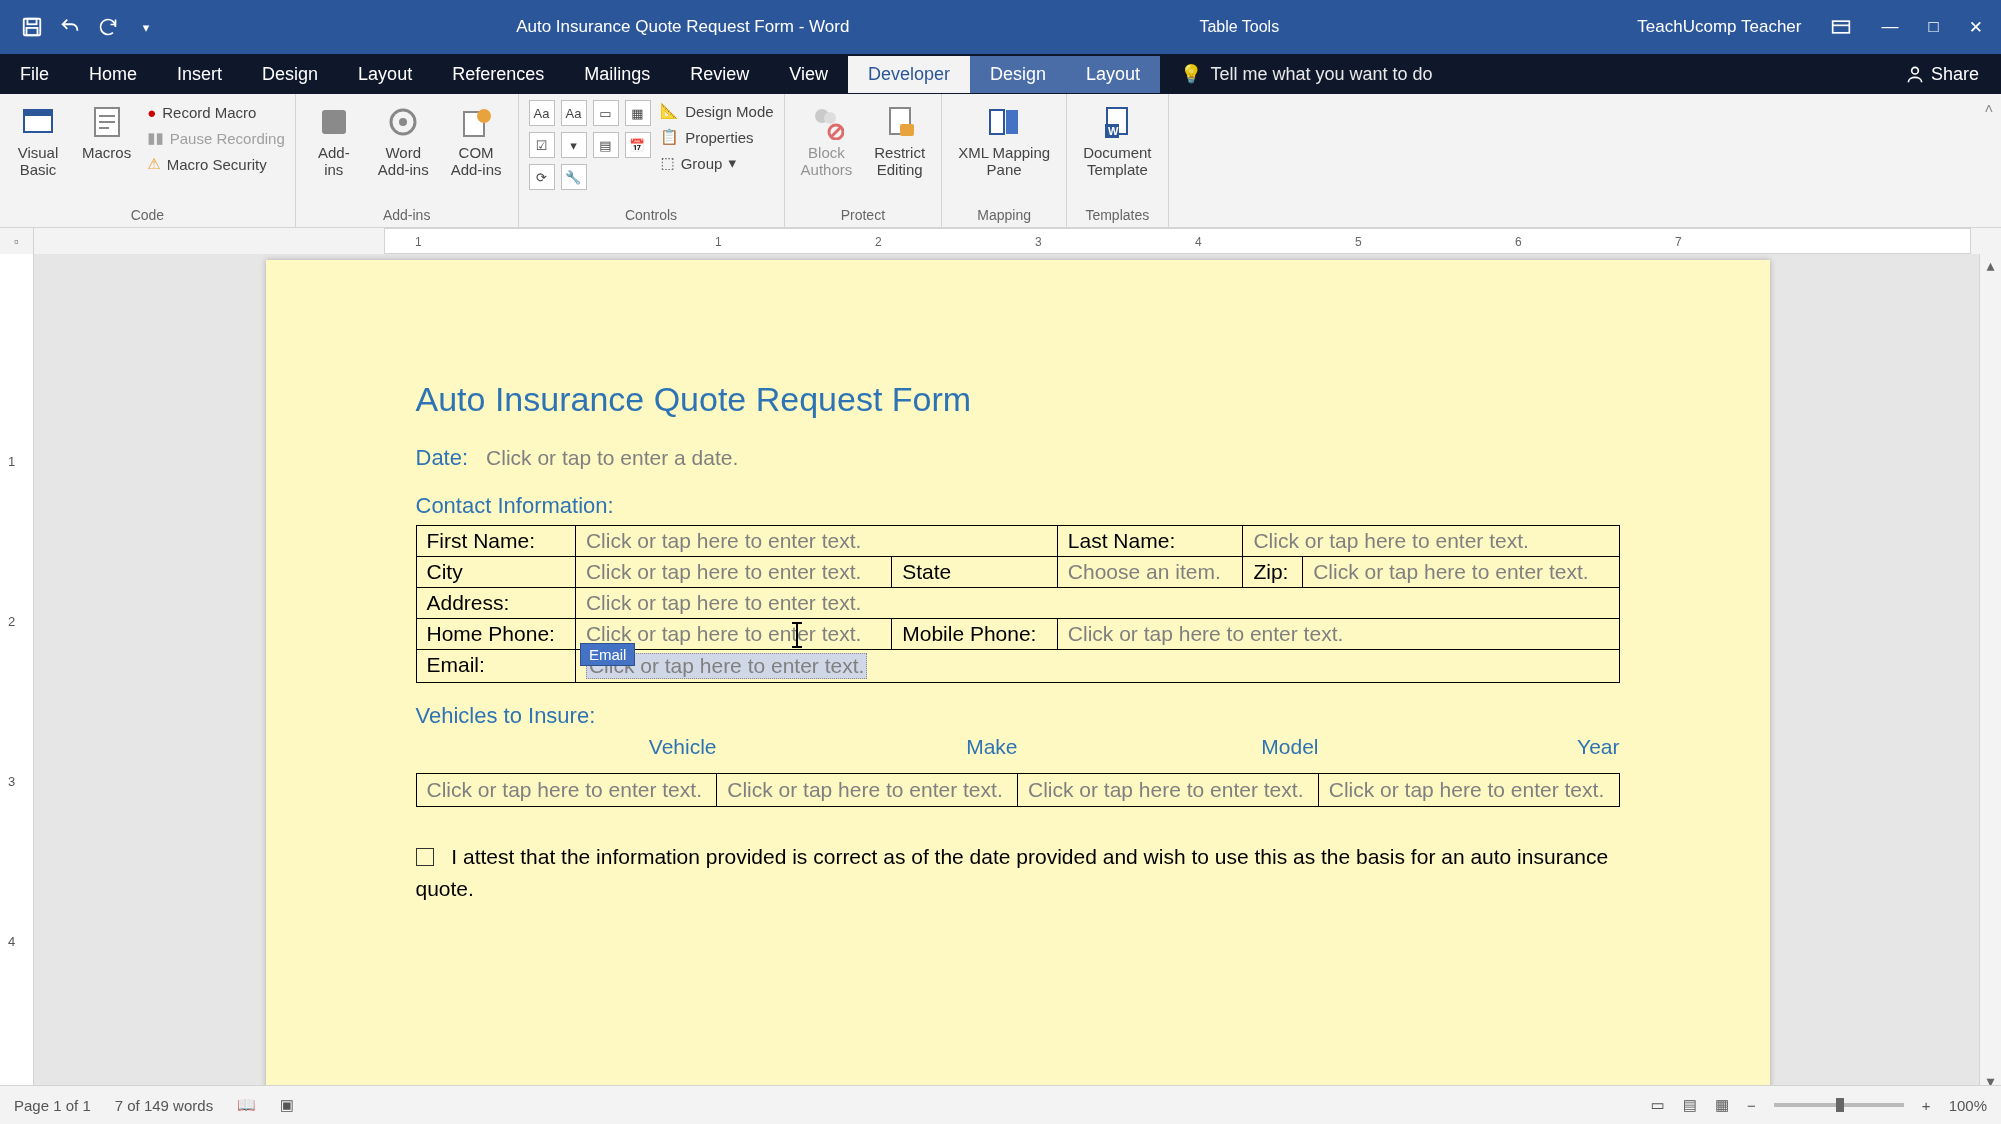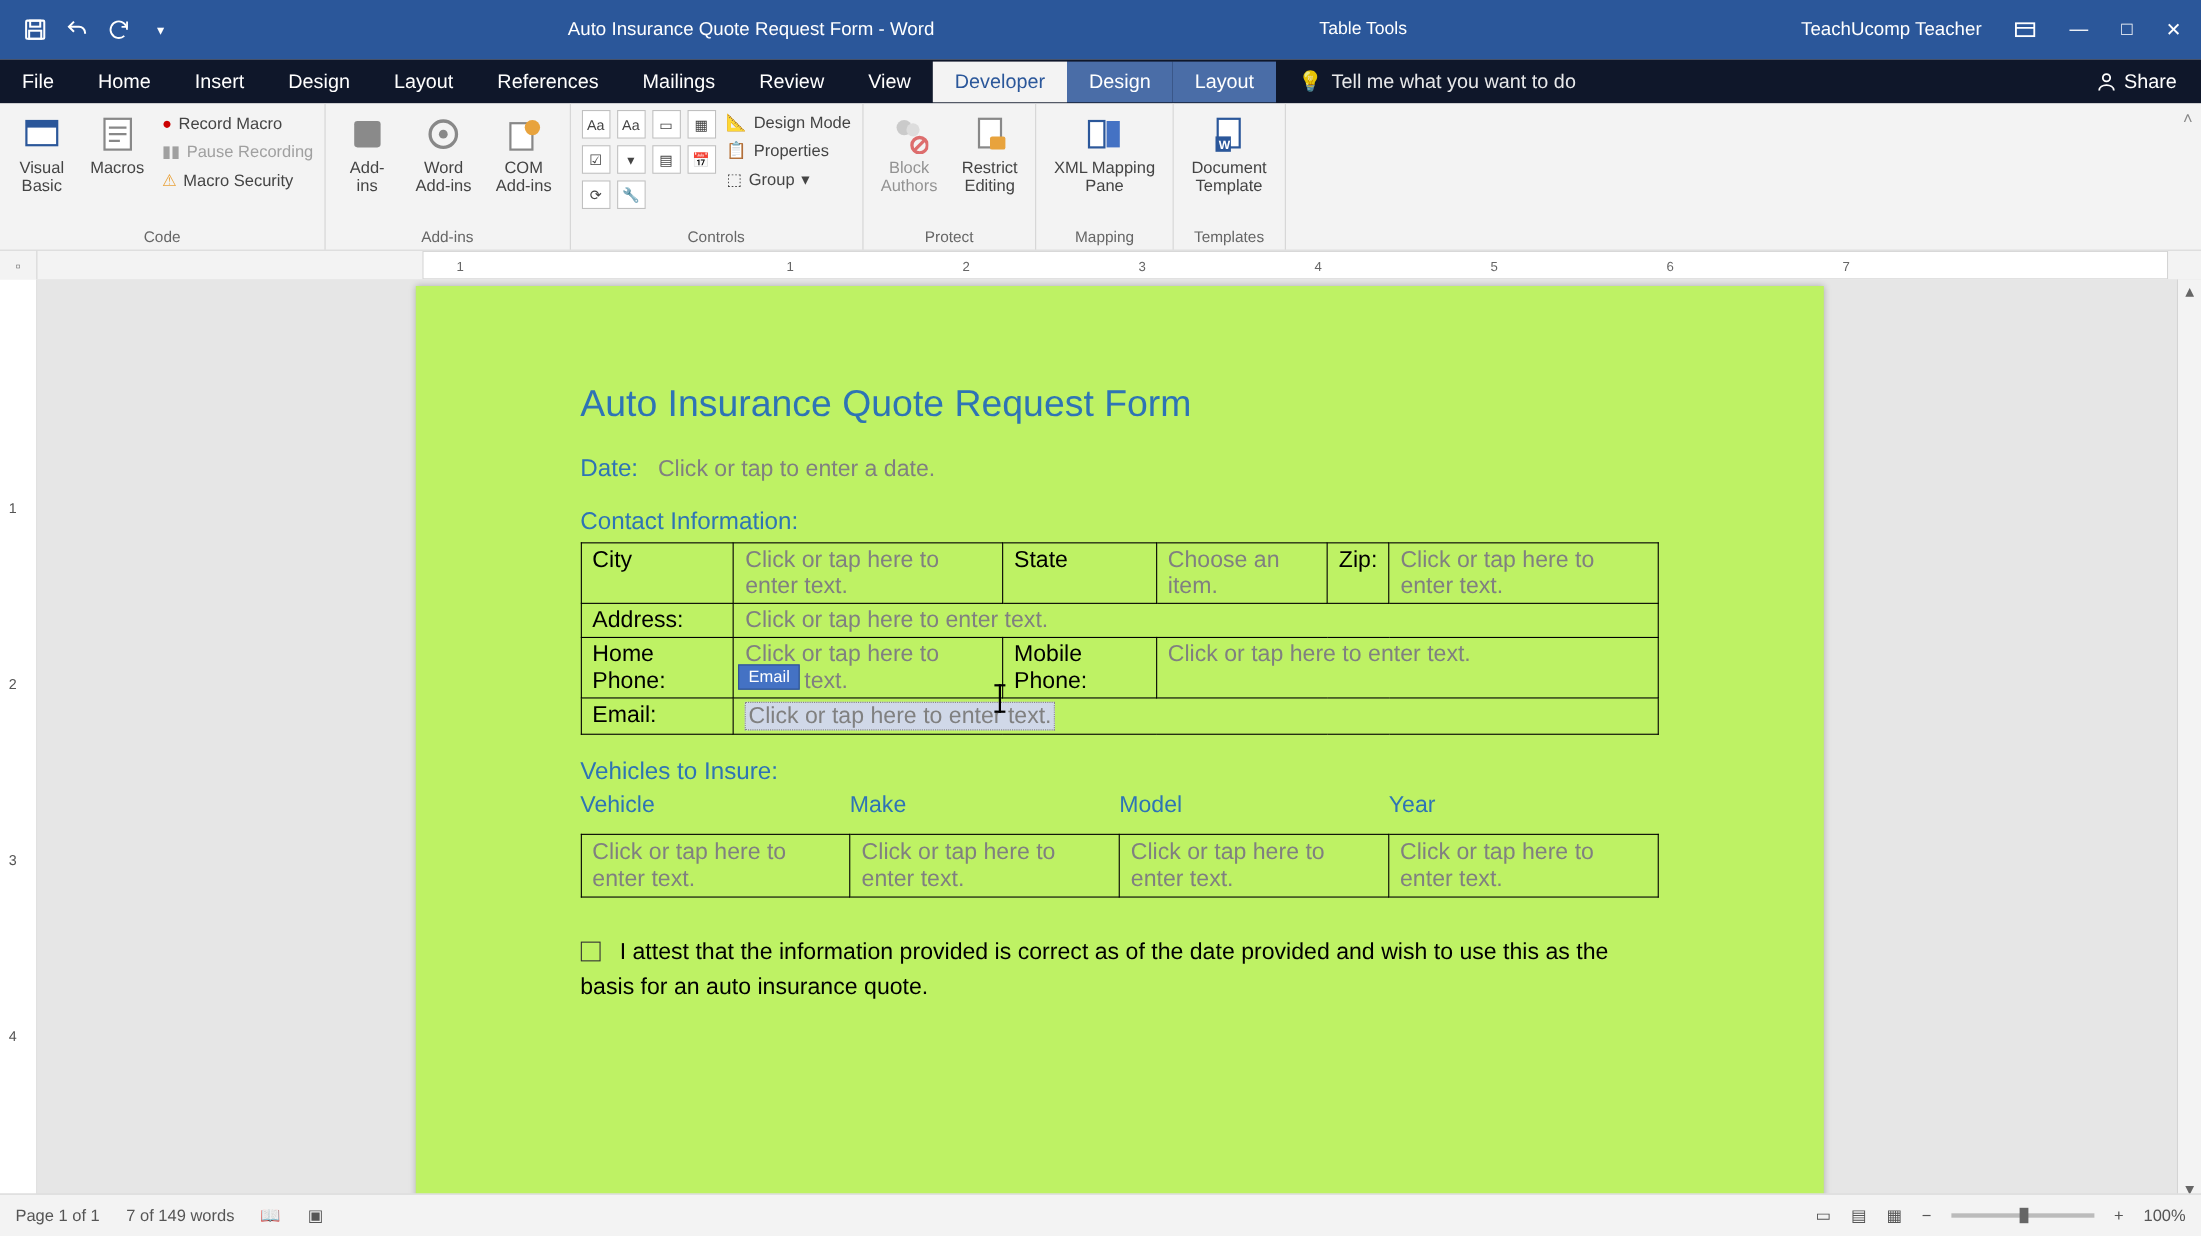--- a/index.html
+++ b/index.html
@@ -43,36 +43,36 @@
 .ruler-corner { width: 34px; border-right: 1px solid #d4d4d4; display:flex; align-items:center; justify-content:center; font-size:13px; color:#666; }
 .ruler-gutter { width: 350px; }
 .ruler-hz { flex: 1; background: #fff; border: 1px solid #d4d4d4; position: relative; font-size: 13px; color: #555; }
 .ruler-right-gutter { width: 30px; }
 
 
 .workarea { position: absolute; top: 254px; bottom: 32px; left: 0; right: 0; display: flex; background: #e6e6e6; }
 .vruler { width: 34px; background: #fff; border-right: 1px solid #d4d4d4; position: relative; }
 .vruler .tick { position: absolute; left: 8px; font-size: 13px; color: #555; }
 .doc-scroll { flex: 1; display: flex; justify-content: center; padding-top: 6px; overflow: hidden; position: relative; }
-.page { width: 1280px; background: #bef264; box-shadow: 0 0 6px rgba(0,0,0,.25); padding: 88px 150px 120px; position: relative; }
+.page { width: 1504px; background: #fef9c3; box-shadow: 0 0 6px rgba(0,0,0,.25); padding: 120px 150px 120px; position: relative; }
 .h-title { color: #2e74b5; font-size: 34px; font-weight: 400; margin-bottom: 26px; }
 .fld-row { display: flex; align-items: baseline; gap: 18px; margin-bottom: 22px; }
 .lbl-blue { color: #2e74b5; font-size: 22px; }
 .ph { color: #808080; font-size: 21px; }
 .section-h { color: #2e74b5; font-size: 22px; margin: 20px 0 6px; }
 
 table.form-tbl { border-collapse: collapse; width: 100%; margin-bottom: 20px; }
 table.form-tbl td { border: 1px solid #000; padding: 3px 10px; font-size: 21px; vertical-align: top; }
 table.form-tbl td.lbl { font-weight: 400; }
 table.form-tbl td.val { color: #808080; }
 .cc-tag { position: absolute; background: #4472c4; color: #fff; font-size: 15px; padding: 2px 8px; border: 1px solid #2f528f; }
 .cc-selected { background: #d0d8e8; border: 1px dotted #888; display: inline-block; padding: 0 2px; }
 
 .veh-headers { display: flex; font-size: 21px; color: #2e74b5; margin: 4px 0 14px; }
-.veh-headers span { flex: 1; text-align: left; }
+.veh-headers span { flex: 1; text-align: right; }
 table.veh-tbl { border-collapse: collapse; width: 100%; }
 table.veh-tbl td { border: 1px solid #000; padding: 4px 10px; font-size: 21px; color: #808080; width: 25%; }
 
 .attest { font-size: 21px; margin-top: 34px; line-height: 1.5; }
 .chk { display: inline-block; width: 18px; height: 18px; border: 1.5px solid #333; margin-right: 12px; vertical-align: -2px; }
 
 .text-cursor { position: absolute; width: 2px; height: 26px; background: #000; }
 .text-cursor::before, .text-cursor::after { content: ''; position: absolute; width: 10px; height: 2px; background: #000; left: -4px; }
 .text-cursor::before { top: 0; }
 .text-cursor::after { bottom: 0; }
@@ -355,20 +355,26 @@
 
       <div class="fld-row">
         <span class="lbl-blue">Date:</span>
         <span class="ph">Click or tap to enter a date.</span>
       </div>
 
       <div class="section-h">Contact Information:</div>
 
       <table class="form-tbl" style="position:relative;">
         <tbody>
+            <tr>
+          <td class="lbl">First Name:</td>
+          <td class="val" colspan="2">Click or tap here to enter text.</td>
+          <td class="lbl">Last Name:</td>
+          <td class="val" colspan="2">Click or tap here to enter text.</td>
+        </tr>
         <tr>
           <td class="lbl">City</td>
           <td class="val">Click or tap here to enter text.</td>
           <td class="lbl">State</td>
           <td class="val">Choose an item.</td>
           <td class="lbl">Zip:</td>
           <td class="val">Click or tap here to enter text.</td>
         </tr>
         <tr>
           <td class="lbl">Address:</td>

